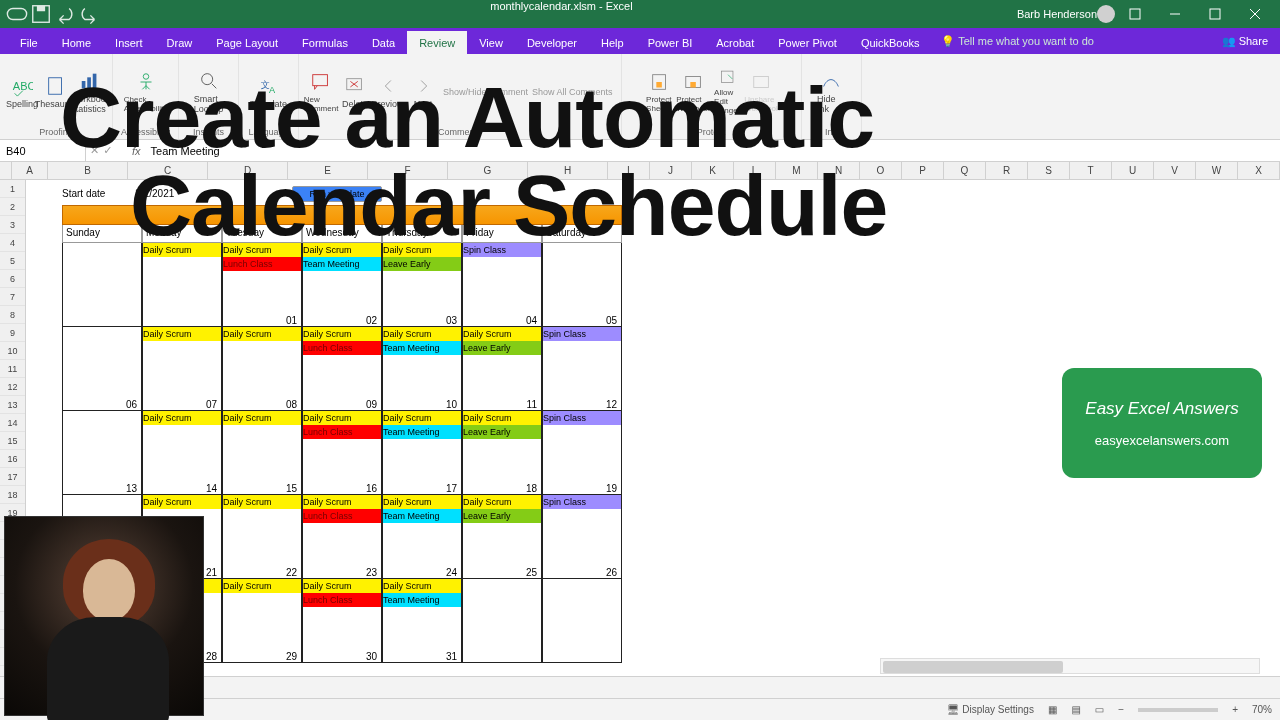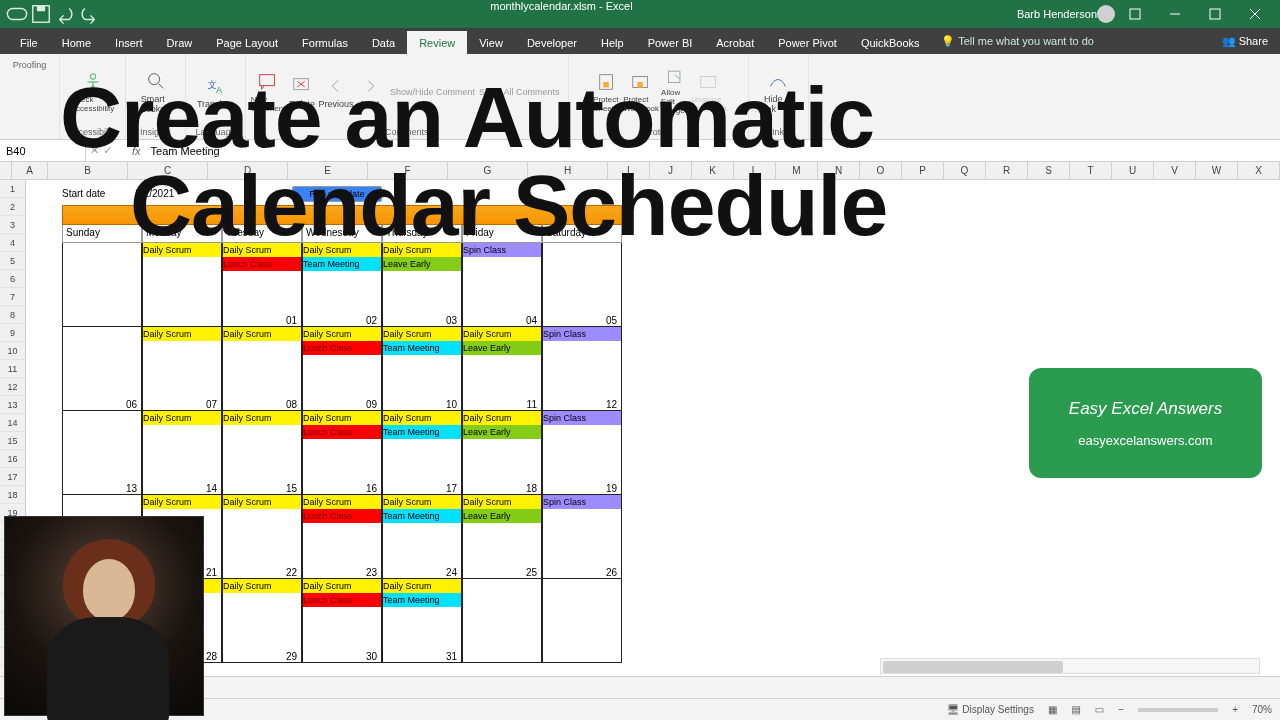--- a/index.html
+++ b/index.html
@@ -4,21 +4,21 @@
 <style>
 *{box-sizing:border-box;margin:0;padding:0;font-family:"Segoe UI",Arial,sans-serif}
 body{width:1280px;height:720px;background:#fff;position:relative;overflow:hidden}
 .titlebar{height:28px;background:#217346;display:flex;color:#fff;font-size:11px}
 .qat{display:flex;gap:2px;padding:0 6px;align-items:center}
 .qat-btn{width:22px;height:22px;display:flex;align-items:center;justify-content:center;opacity:.85}
 .title-center{flex:1;text-align:center}
 .title-right{display:flex;align-items:center;padding-right:5px}
 .avatar-dot{width:18px;height:18px;border-radius:50%;background:#d0d0d0;display:inline-block}
 .win-btn{width:40px;height:28px;display:flex;align-items:center;justify-content:center}
-.tabs{height:26px;background:#404040;display:flex;align-items:flex-end;color:#fff;font-size:11px;padding-left:8px}
+.tabs{height:26px;background:#6d28d9;display:flex;align-items:flex-end;color:#fff;font-size:11px;padding-left:8px}
 .tab{padding:6px 12px 5px;cursor:default}
 .tab.active{background:#f3f3f3;color:#217346}
 .share{margin-left:auto;padding:6px 12px}
 .tellme{padding:6px 10px;color:#cbe6d6}
 .ribbon{height:86px;background:#f3f3f3;border-bottom:1px solid #d0d0d0;display:flex}
 .rgroup{border-right:1px solid #e3e3e3;padding:4px 8px 2px;display:flex;flex-direction:column;align-items:center;font-size:9px;color:#666;min-width:60px}
 .rgroup .icons{display:flex;gap:6px;flex:1;align-items:center}
 .ricon{width:28px;height:46px;display:flex;flex-direction:column;align-items:center;justify-content:center;font-size:9px;color:#444;gap:2px}
 .ricon svg{width:22px;height:22px}
 .grplabel{font-size:9px;color:#666;padding-top:2px}
@@ -43,21 +43,21 @@
 .week{display:flex;width:560px}
 .daycell{width:80px;border:1px solid #222;border-top:none;display:flex;flex-direction:column;height:84px;position:relative}
 .ev{height:14px;font-size:9px;padding:0 0;line-height:14px;overflow:hidden;white-space:nowrap}
 .yellow{background:#fff200}
 .red{background:#ff0000;color:#700}
 .cyan{background:#00e0ff}
 .lime{background:#84cc16}
 .purple{background:#9d8cff}
 .dnum{position:absolute;bottom:0;right:4px;font-size:10px}
 .overlay-title{position:absolute;left:60px;top:74px;right:20px;font-size:86px;font-weight:900;color:#111;line-height:1.02;letter-spacing:-1px;pointer-events:none;font-family:Arial,Helvetica,sans-serif}
-.promo{position:absolute;right:18px;top:368px;width:233px;height:110px;background:#2a9b4f;border-radius:12px;color:#fff;display:flex;flex-direction:column;align-items:center;justify-content:center;gap:14px;font-family:Georgia,serif}
+.promo{position:absolute;right:18px;top:368px;width:200px;height:110px;background:#2a9b4f;border-radius:12px;color:#fff;display:flex;flex-direction:column;align-items:center;justify-content:center;gap:14px;font-family:Georgia,serif}
 .promo .t1{font-style:italic;font-size:17px}
 .promo .t2{font-size:13px}
 .presenter{position:absolute;left:4px;bottom:4px;width:200px;height:200px;background:radial-gradient(circle at 50% 35%,#5a4438 0%,#1a1410 55%,#0a0806 100%);border:1px solid #333}
 .head{position:absolute;left:78px;top:42px;width:52px;height:62px;background:#d9b896;border-radius:50% 50% 48% 48%}
 .hair{position:absolute;left:58px;top:22px;width:92px;height:88px;background:#6a2f1a;border-radius:50% 50% 44% 44%}
 .body{position:absolute;left:42px;top:100px;width:122px;height:110px;background:#1a1a1a;border-radius:40% 40% 10% 10%}
 .statusbar{position:absolute;left:0;right:0;bottom:0;height:22px;background:#f3f3f3;border-top:1px solid #d0d0d0;display:flex;align-items:center;font-size:10px;color:#555;padding:0 8px;gap:14px}
 .statusbar .spacer{flex:1}
 .sheet-tabs{position:absolute;left:0;right:0;bottom:22px;height:22px;background:#f3f3f3;border-top:1px solid #d0d0d0;display:flex;align-items:center;font-size:11px;padding-left:40px;gap:8px}
 .stab{padding:2px 14px;border:1px solid #ccc;border-bottom:none;background:#fff}
@@ -134,20 +134,43 @@
   <div class="tab">Power BI</div>
   <div class="tab">Acrobat</div>
   <div class="tab">Power Pivot</div>
   <div class="tab">QuickBooks</div>
   <div class="tellme">💡 <span>Tell me what you want to do</span></div>
   <div class="share">👥 <span>Share</span></div>
 </div>
 
 <div class="ribbon">
   <div class="rgroup">
+    <div class="icons">
+      <div class="ricon">
+          <svg viewBox="0 0 24 24">
+            <text x="2" y="16" font-size="12" fill="#2a6">ABC</text>
+            <path d="M4 20l3 3 6-6" stroke="#2a6" fill="none"></path>
+          </svg>
+          <span>Spelling</span>
+        </div>
+      <div class="ricon">
+          <svg viewBox="0 0 24 24">
+            <rect x="4" y="3" width="14" height="18" fill="none" stroke="#36a"></rect>
+          </svg>
+          <span>Thesaurus</span>
+        </div>
+      <div class="ricon">
+          <svg viewBox="0 0 24 24">
+            <rect x="3" y="12" width="4" height="8" fill="#36a"></rect>
+            <rect x="9" y="8" width="4" height="12" fill="#36a"></rect>
+            <rect x="15" y="4" width="4" height="16" fill="#36a"></rect>
+          </svg>
+          <span>Workbook Statistics</span>
+        </div>
+    </div>
     <div class="grplabel">Proofing</div>
   </div>
   <div class="rgroup">
     <div class="icons">
         <div class="ricon">
           <svg viewBox="0 0 24 24">
             <circle cx="12" cy="6" r="3" fill="none" stroke="#2a6"></circle>
             <path d="M6 12h12M12 12v8m-4 0l4-4 4 4" stroke="#2a6" fill="none"></path>
           </svg>
           <span style="font-size:8px">Check Accessibility</span>

